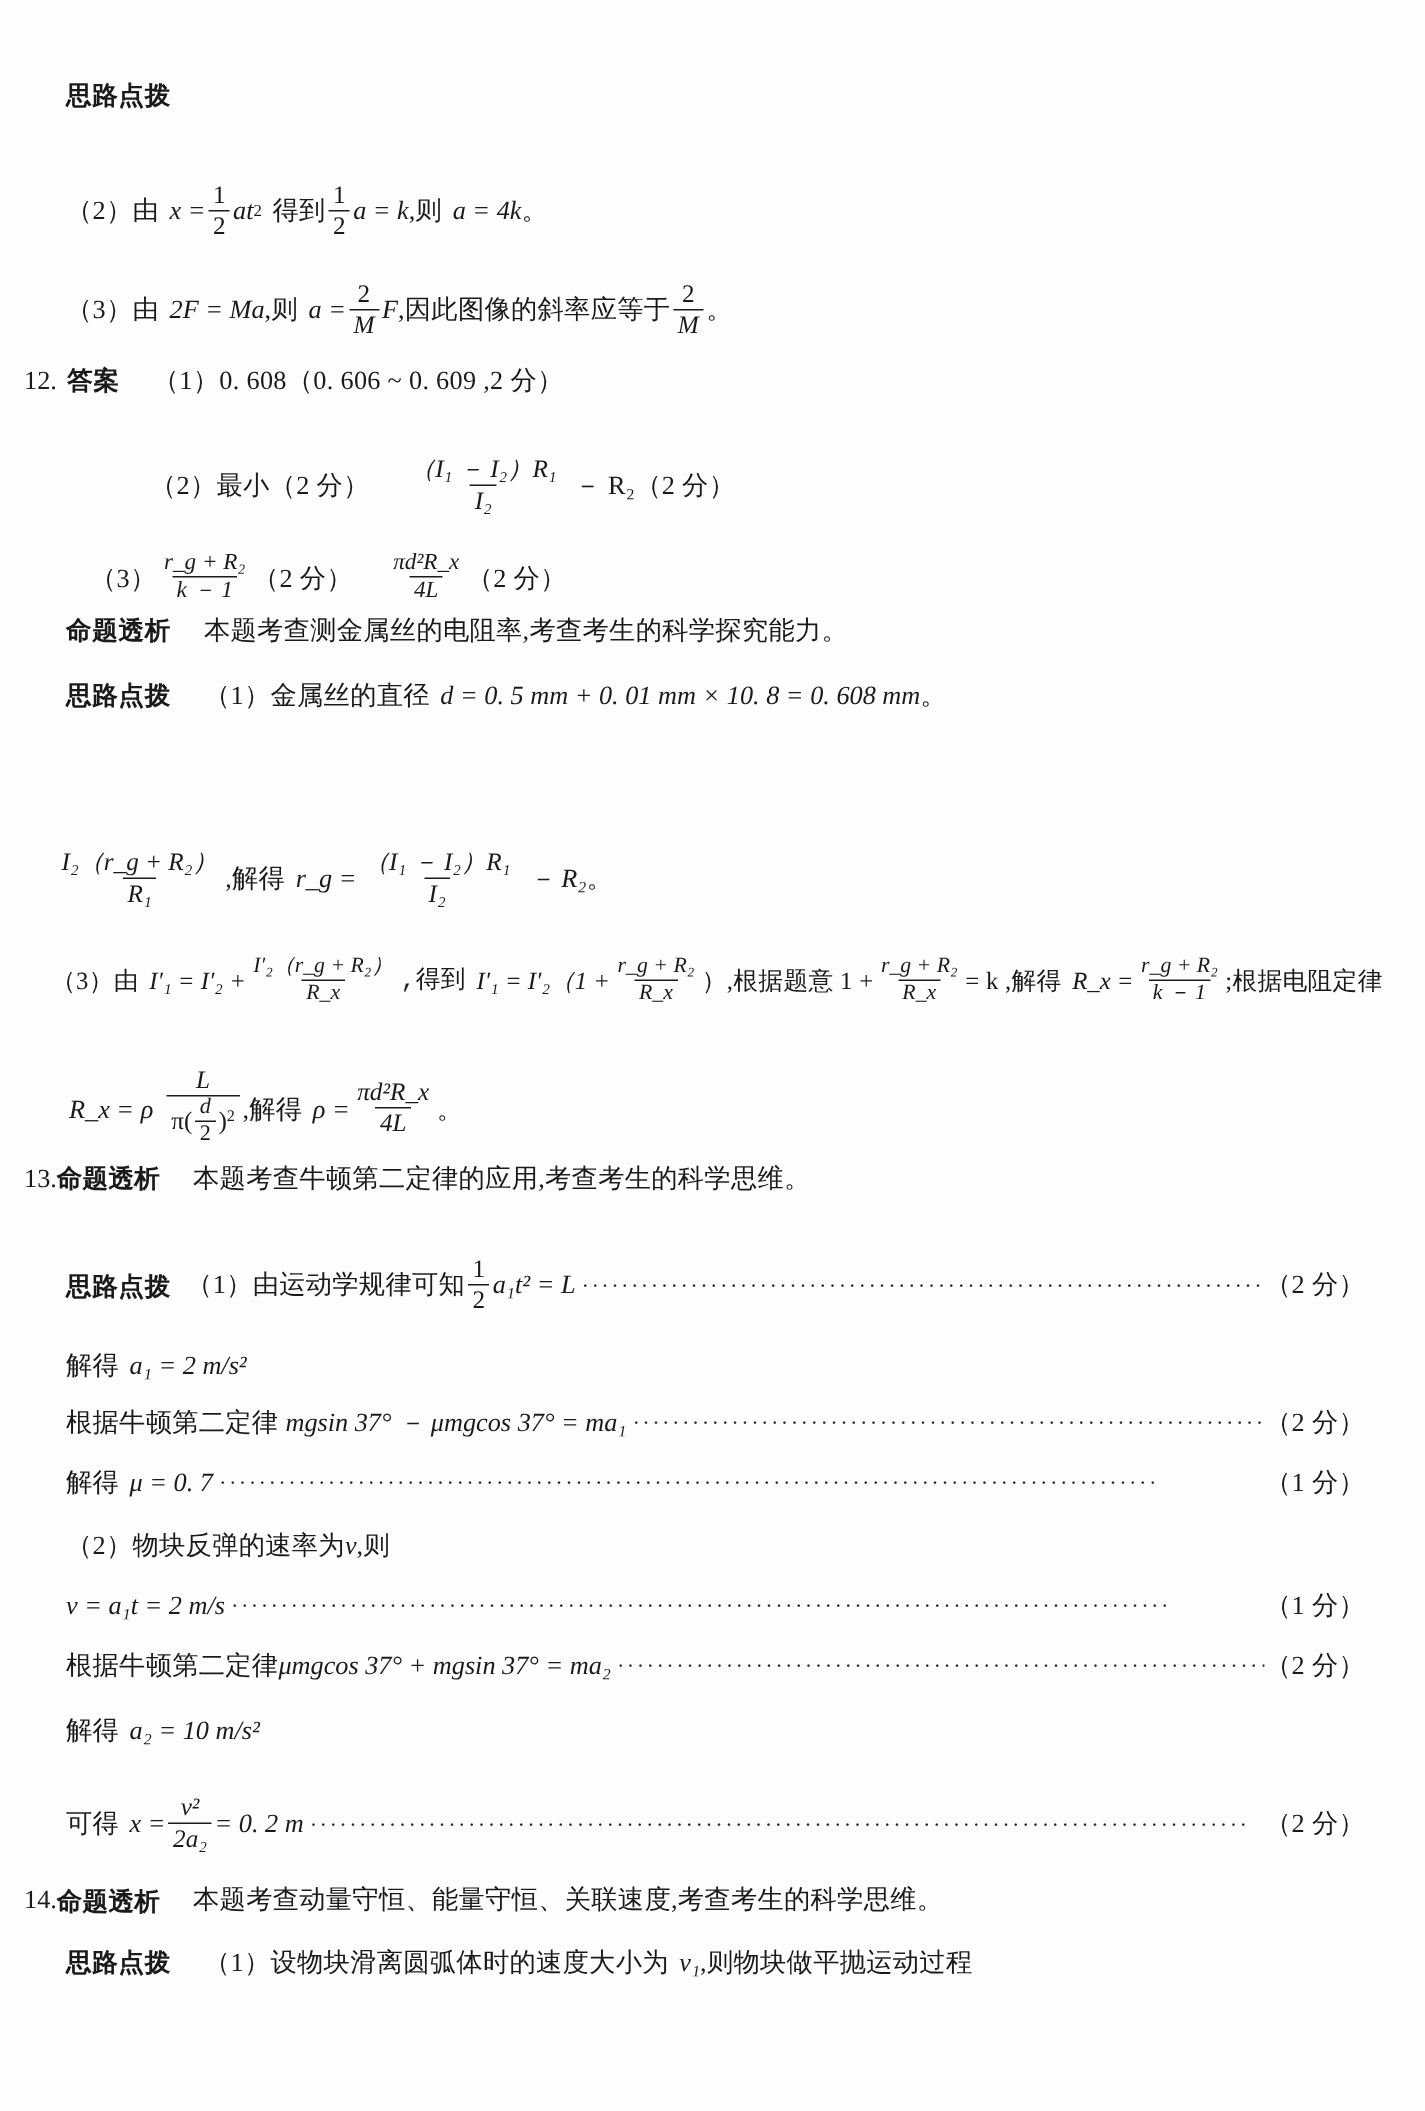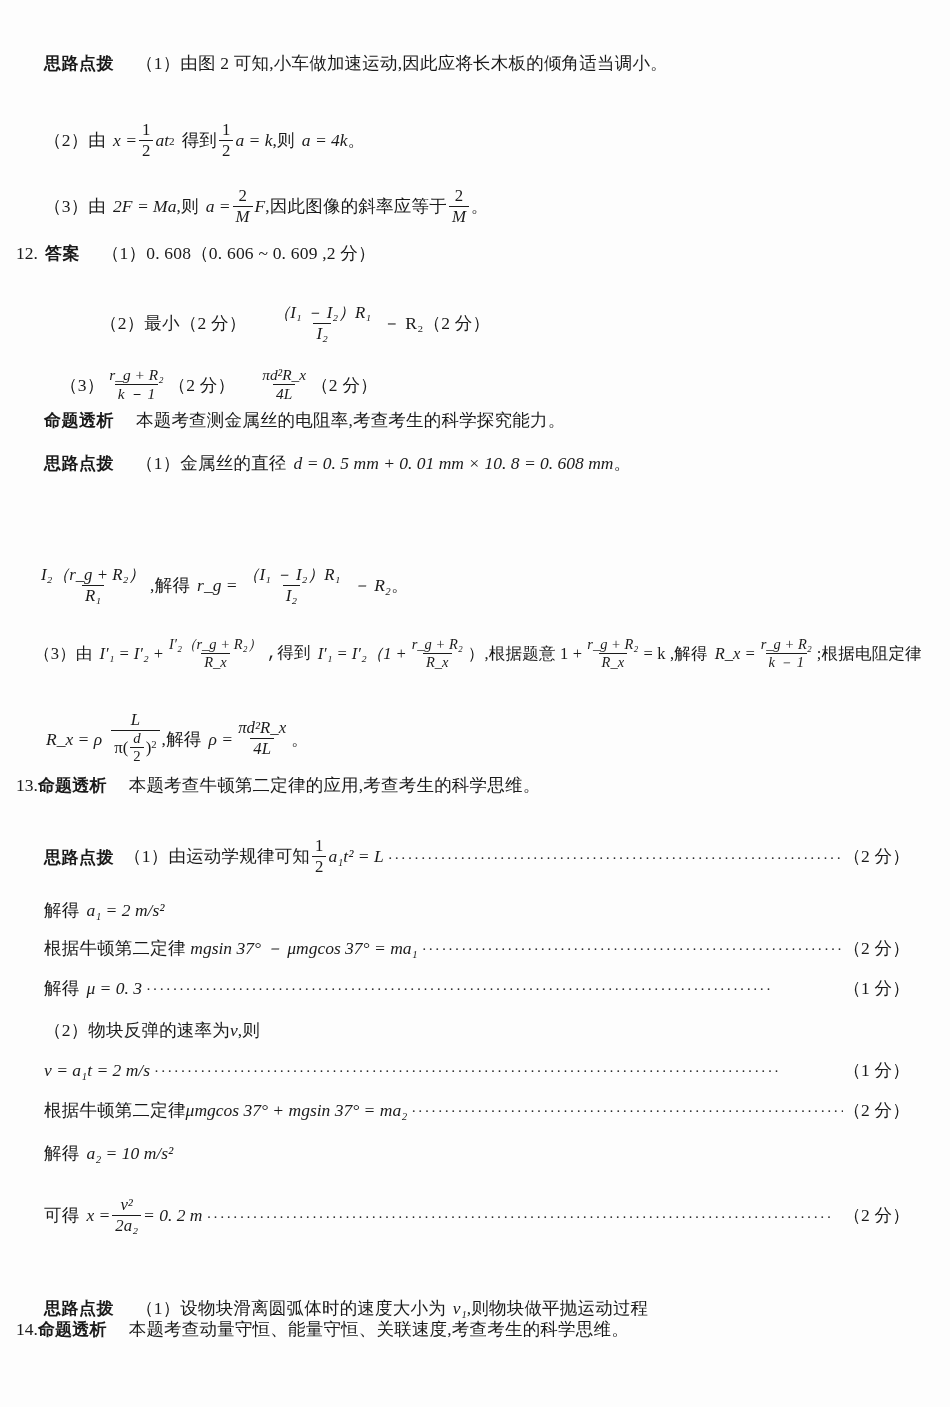--- a/index.html
+++ b/index.html
@@ -106,21 +106,20 @@
   .sp2 { display:inline-block; width: 7px; }
 </style>
 </head>
 <body>
 
 <div class="page">
 
   <div class="line" style="left:44px; top:55px;">
     <span class="bold-label">思路点拨</span>
     <span class="sp6"></span>
-    <span class="cn">（1）由图 2 可知,小车做加速运动,因此应将长木板的倾角适当调小。</span>
   </div>
 
   <div class="block-line" style="left:44px; top:122px;">
     <span class="cn">（2）由</span>
     <span class="sp2"></span>
     <span class="mathit">x =</span>
     <span class="frac">
       <span class="num mathup">1</span>
       <span class="den mathup">2</span>
     </span>
@@ -308,21 +307,21 @@
     <span class="cn">根据牛顿第二定律</span>
     <span class="sp2"></span>
     <span class="mathit">mgsin 37° － μmgcos 37° = ma₁</span>
     <span class="dots" style="flex:1 1 auto;">·······························································································</span>
     <span class="score cn">（2 分）</span>
   </div>
 
   <div class="block-line" style="left:44px; top:980px; width:866px;">
     <span class="cn">解得</span>
     <span class="sp2"></span>
-    <span class="mathit">μ = 0. 3</span>
+    <span class="mathit">μ = 0. 7</span>
     <span class="dots" style="flex:1 1 auto;">·······························································································</span>
     <span class="score cn">（1 分）</span>
   </div>
 
   <div class="block-line" style="left:44px; top:1022px;">
     <span class="cn">（2）物块反弹的速率为</span>
     <span class="mathit">v</span>
     <span class="cn">,则</span>
   </div>
 
@@ -351,21 +350,21 @@
     <span class="mathit">x =</span>
     <span class="frac">
       <span class="num mathit">v²</span>
       <span class="den mathit">2a₂</span>
     </span>
     <span class="mathit">= 0. 2  m</span>
     <span class="dots" style="flex:1 1 auto;">·······························································································</span>
     <span class="score cn">（2 分）</span>
   </div>
 
-  <div class="line" style="left:16px; top:1321px;">
+  <div class="line" style="left:16px; top:1258px;align-items:flex-end;">
     <span class="num-label">14.</span>
     <span class="cn" style="font-family:'Liberation Sans',sans-serif;font-weight:bold;font-size:17px;">命题透析</span>
     <span class="sp6"></span>
     <span class="cn">本题考查动量守恒、能量守恒、关联速度,考查考生的科学思维。</span>
   </div>
 
   <div class="block-line" style="left:44px; top:1300px;">
     <span class="bold-label">思路点拨</span>
     <span class="sp6"></span>
     <span class="cn">（1）设物块滑离圆弧体时的速度大小为</span>

